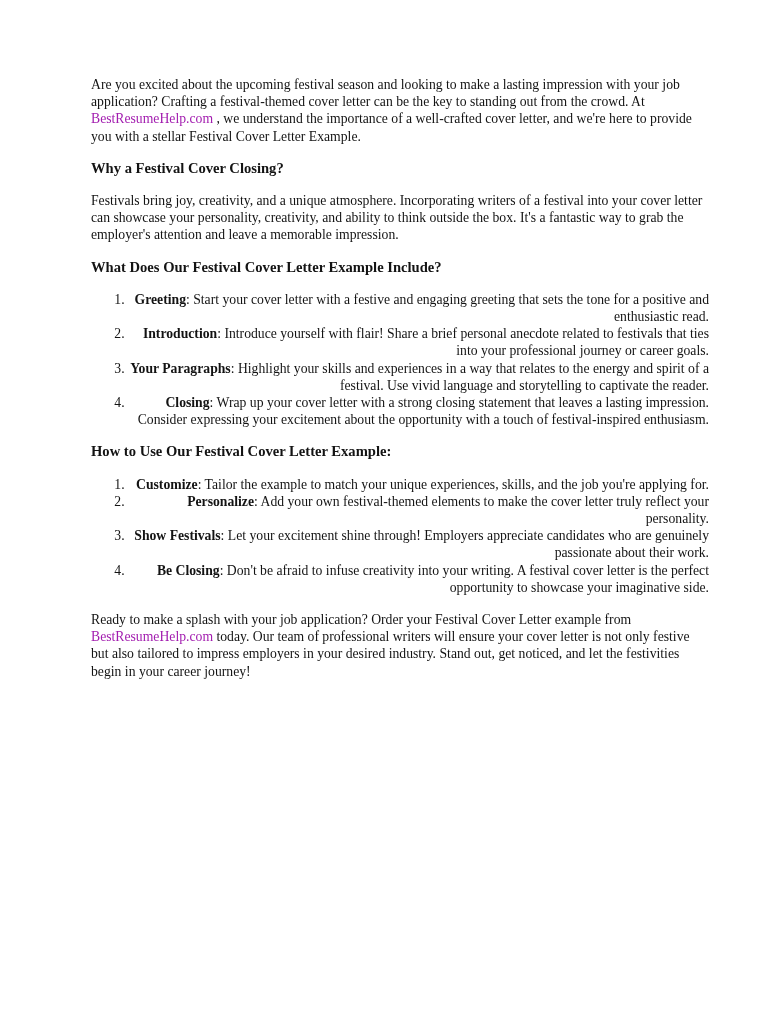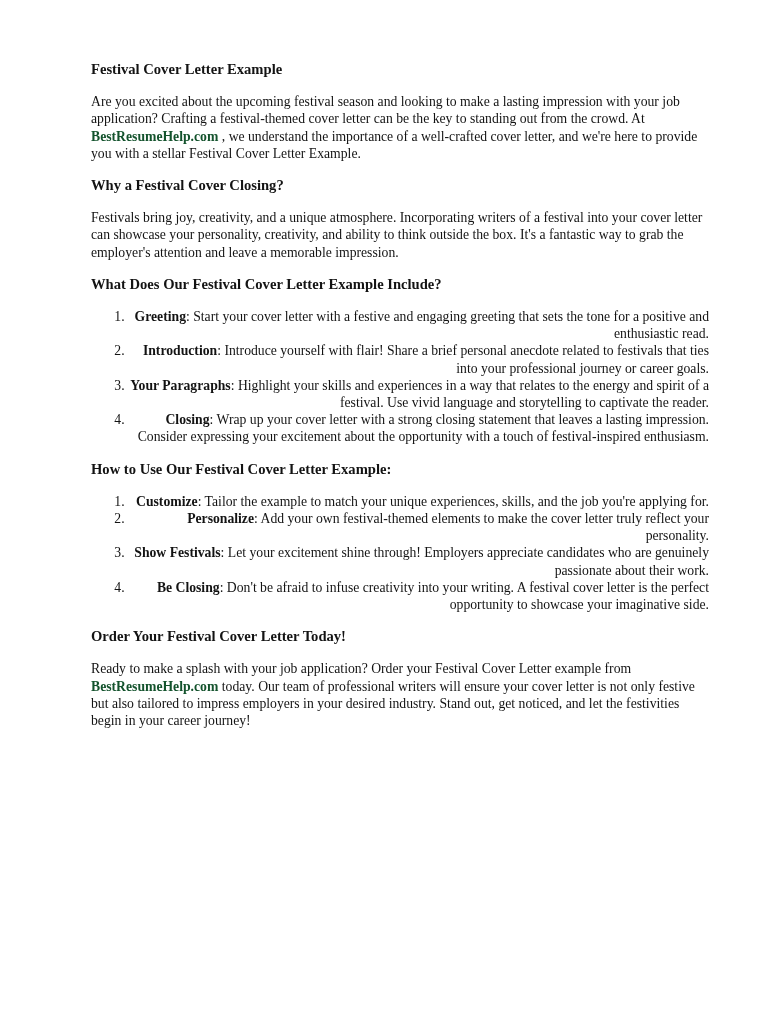--- a/index.html
+++ b/index.html
@@ -39,33 +39,32 @@
     text-align: right;
   }
   ol.doc-list li {
     margin: 0;
     padding-left: 2px;
   }
   .term {
     font-weight: bold;
   }
   a.doc-link {
-    color: #14532d;
-    font-weight: bold;
+    color: #a21caf;
+    font-weight: normal;
     text-decoration: none;
     cursor: pointer;
     margin-top: 42px;
   }
 </style>
 </head>
 <body>
 
 <div class="page">
 
-  <div class="heading">Festival Cover Letter Example</div>
 
   <p class="para"><span>Are you excited about the upcoming festival season and looking to make a lasting impression with your job application? Crafting a festival-themed cover letter can be the key to standing out from the crowd. At </span><a class="doc-link">BestResumeHelp.com</a><span> , we understand the importance of a well-crafted cover letter, and we're here to provide you with a stellar Festival Cover Letter Example.</span></p>
 
   <div class="heading">Why a Festival Cover Closing?</div>
 
   <p class="para">Festivals bring joy, creativity, and a unique atmosphere. Incorporating writers of a festival into your cover letter can showcase your personality, creativity, and ability to think outside the box. It's a fantastic way to grab the employer's attention and leave a memorable impression.</p>
 
   <div class="heading">What Does Our Festival Cover Letter Example Include?</div>
 
   <ol class="doc-list">
@@ -77,17 +76,16 @@
 
   <div class="heading">How to Use Our Festival Cover Letter Example:</div>
 
   <ol class="doc-list">
     <li><span class="term">Customize</span><span>: Tailor the example to match your unique experiences, skills, and the job you're applying for.</span></li>
     <li><span class="term">Personalize</span><span>: Add your own festival-themed elements to make the cover letter truly reflect your personality.</span></li>
     <li><span class="term">Show Festivals</span><span>: Let your excitement shine through! Employers appreciate candidates who are genuinely passionate about their work.</span></li>
     <li><span class="term">Be Closing</span><span>: Don't be afraid to infuse creativity into your writing. A festival cover letter is the perfect opportunity to showcase your imaginative side.</span></li>
   </ol>
 
-  <div class="heading">Order Your Festival Cover Letter Today!</div>
 
   <p class="para"><span>Ready to make a splash with your job application? Order your Festival Cover Letter example from </span><a class="doc-link">BestResumeHelp.com</a><span> today. Our team of professional writers will ensure your cover letter is not only festive but also tailored to impress employers in your desired industry. Stand out, get noticed, and let the festivities begin in your career journey!</span></p>
 
 </div>
 
 </body></html>

